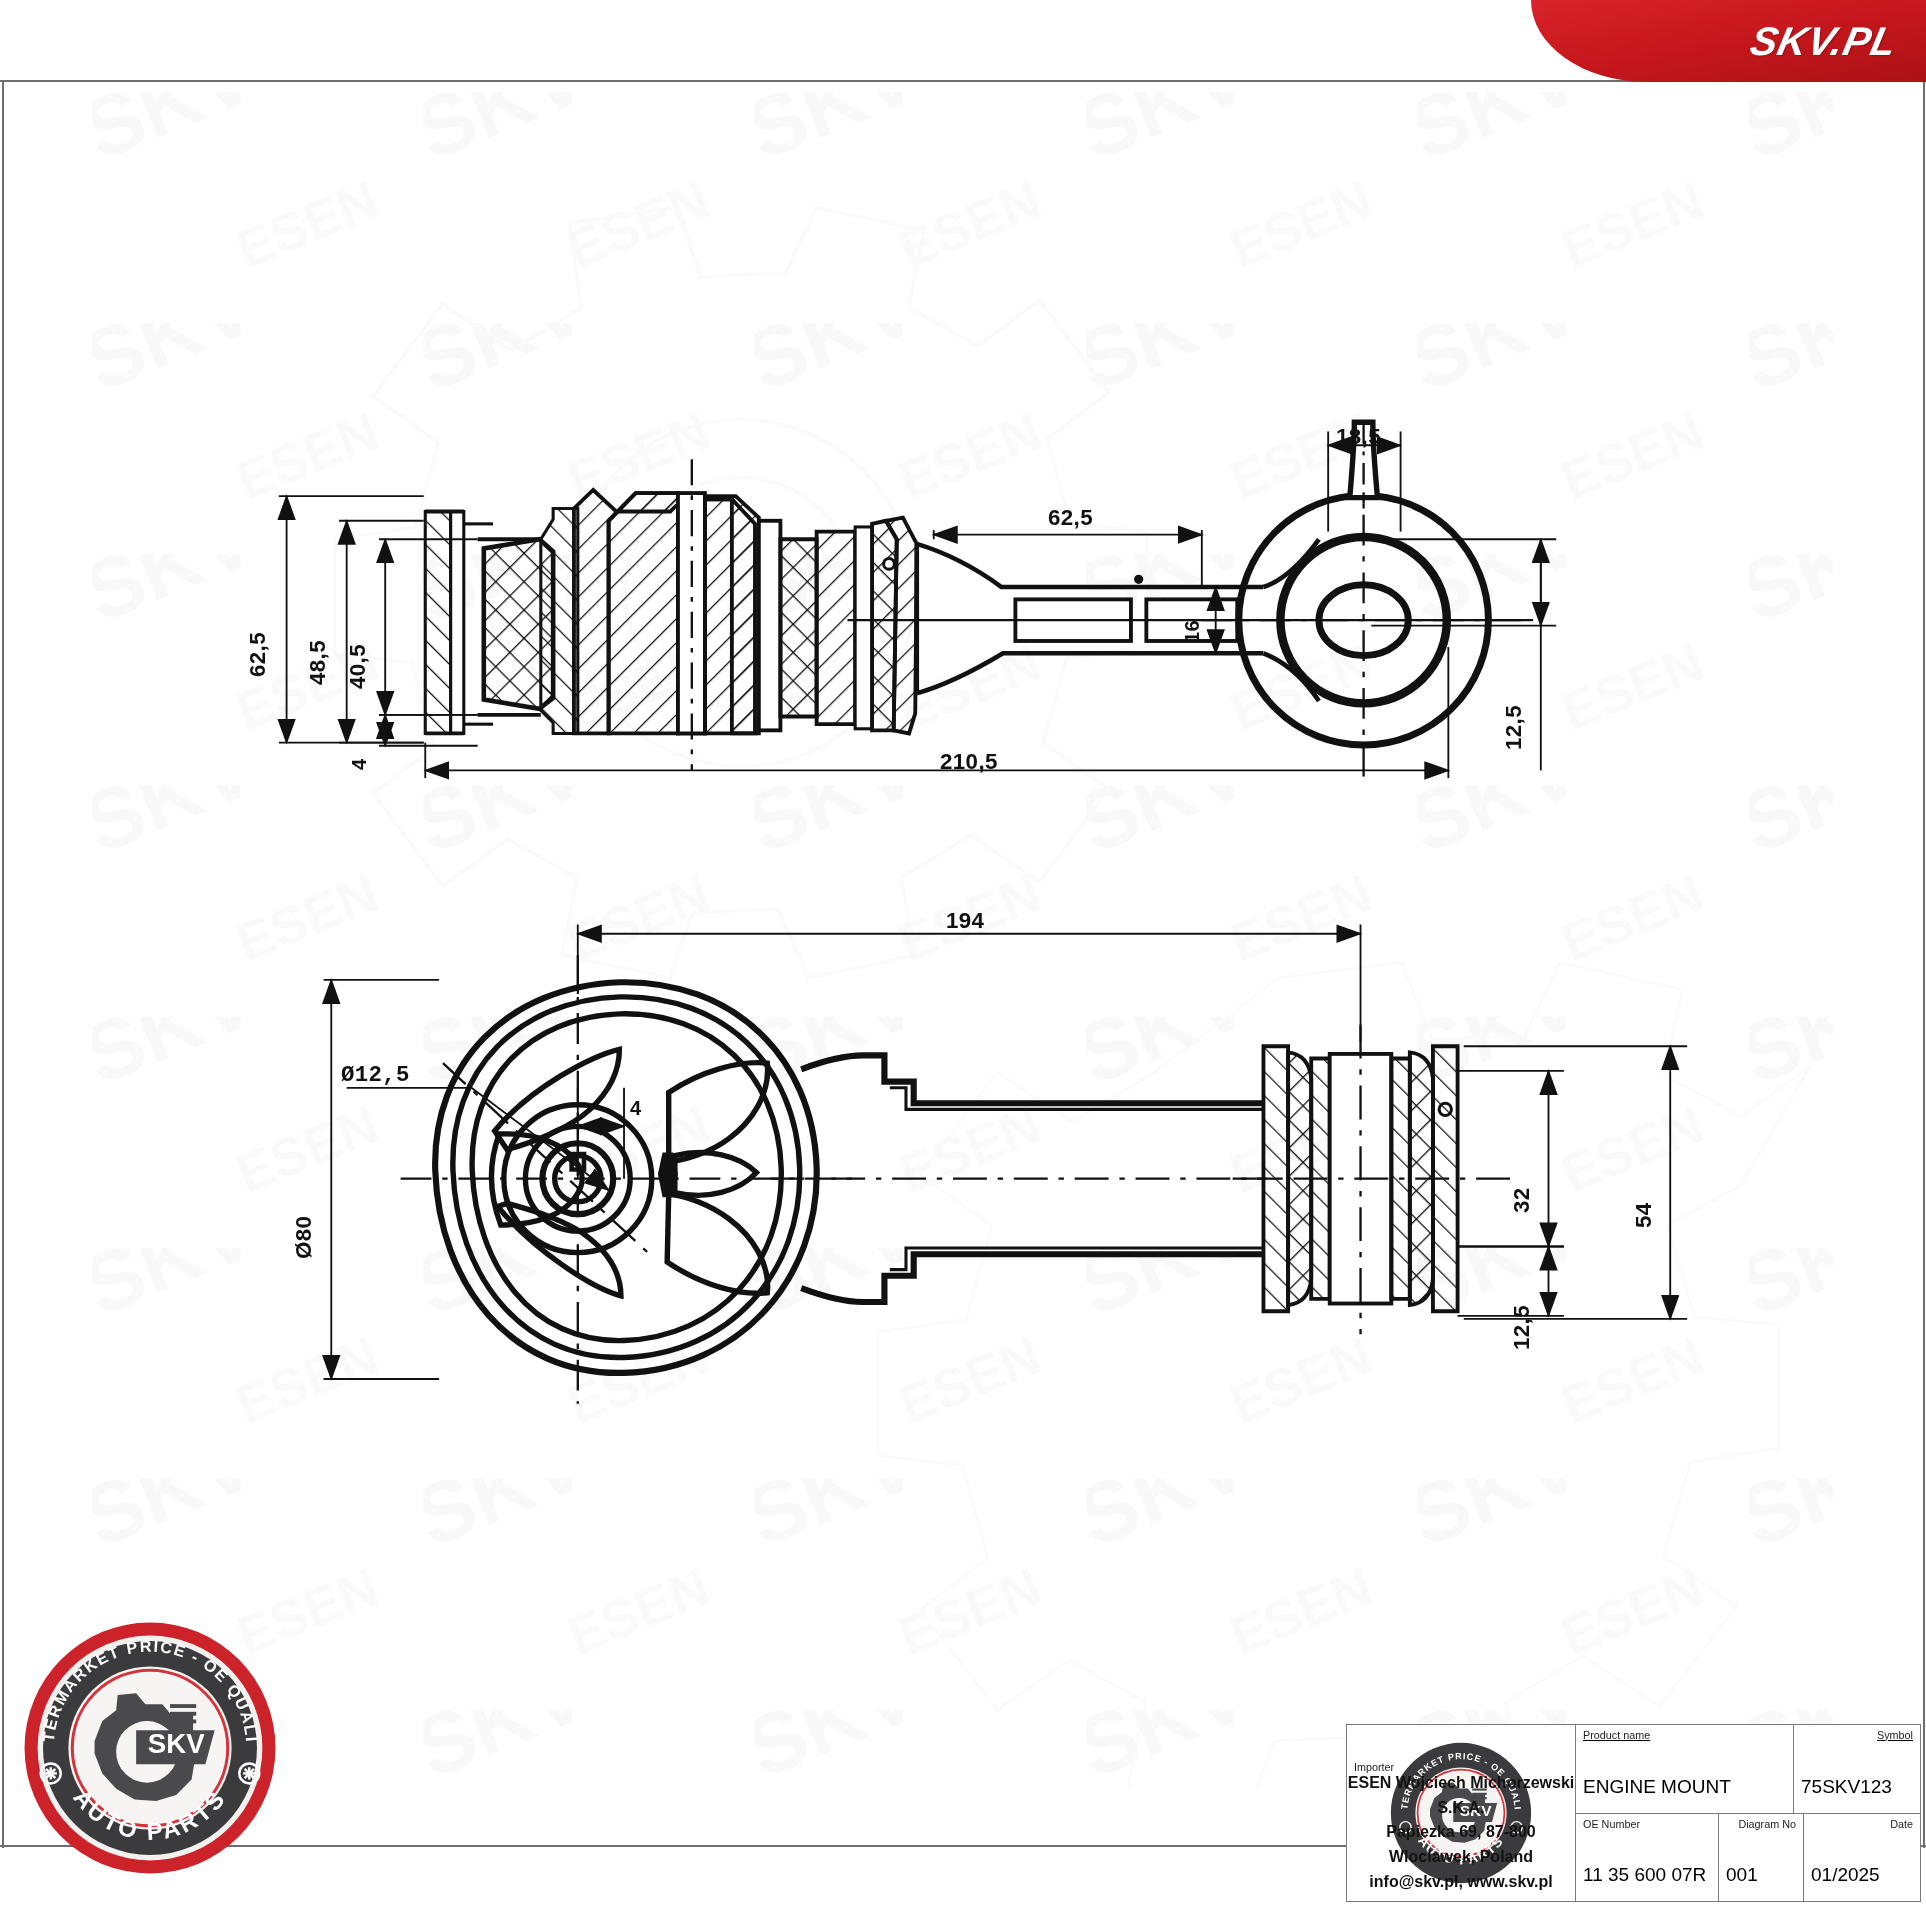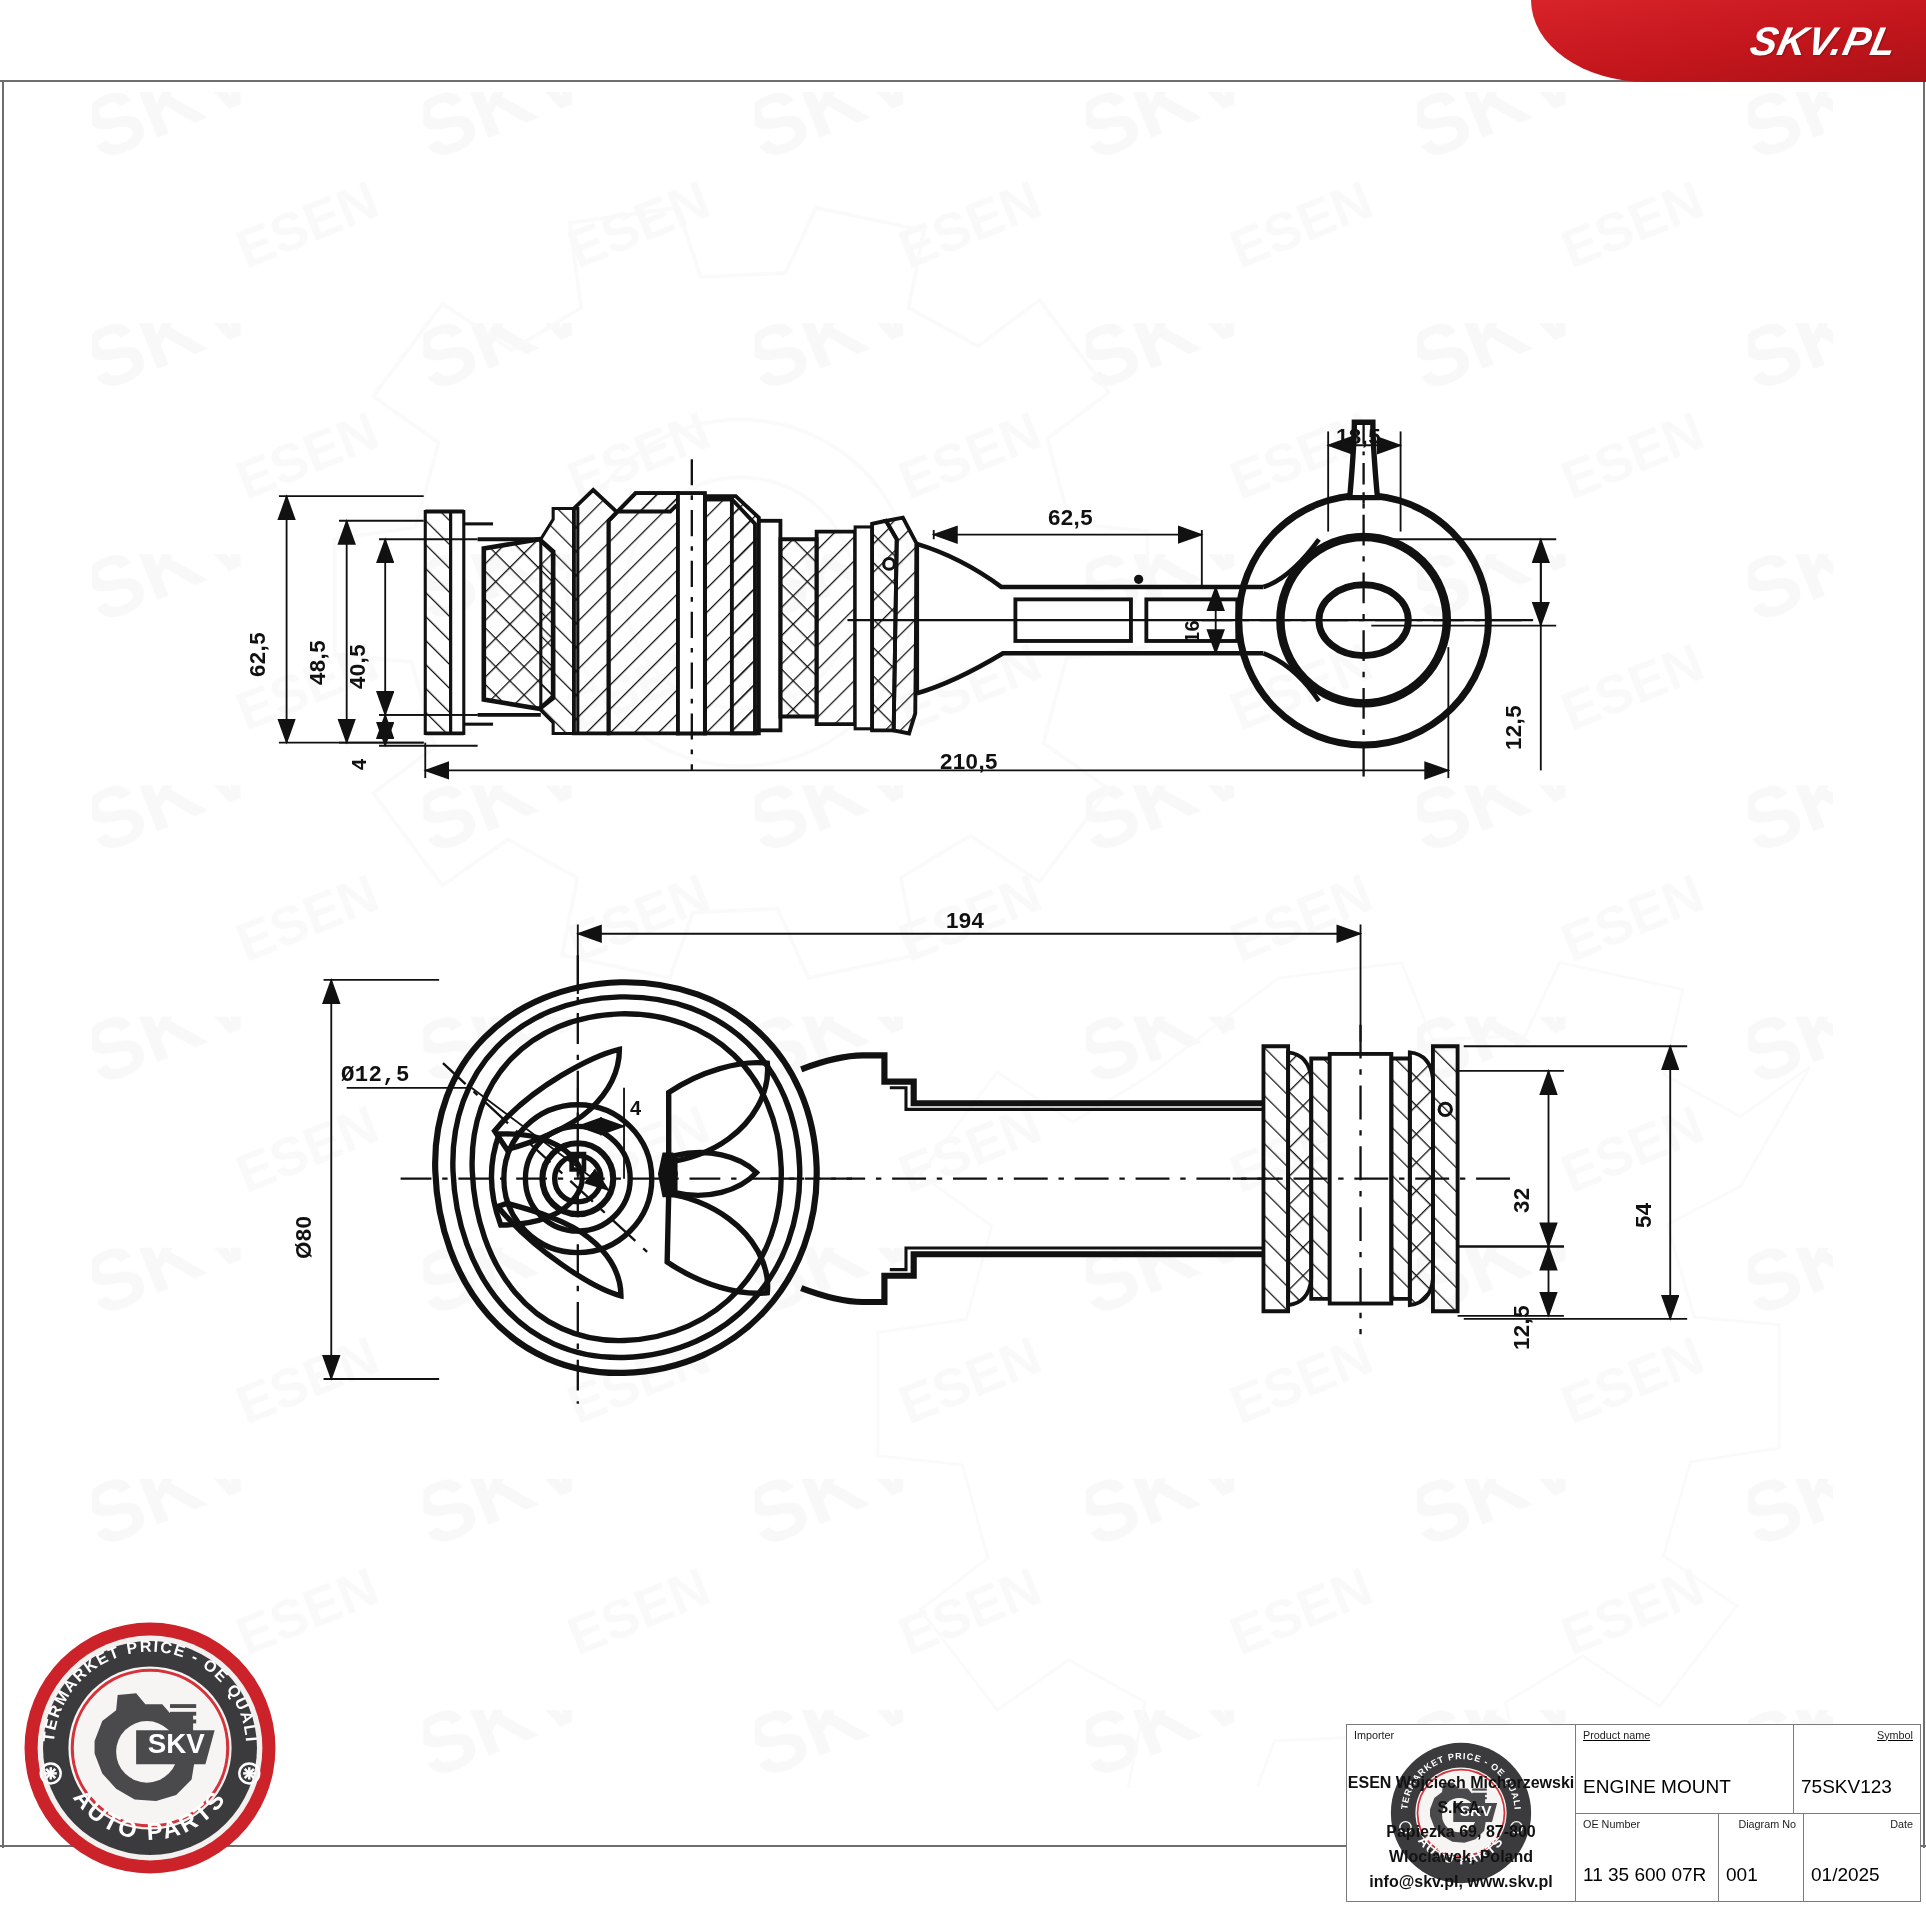--- a/index.html
+++ b/index.html
@@ -492,21 +492,21 @@
         <rect x="26" y="-42" width="34" height="5"></rect>
       </g>
       <path fill="#4a4a4c" d="M-18 -28 L84 -28 L72 16 L-18 16 Z"></path>
       <text x="34" y="2" text-anchor="middle" font-family="Liberation Sans, sans-serif" font-size="36" font-weight="bold" fill="#ffffff">SKV</text>
     </g>
   </svg>
 
   <div class="titleblock">
 
     <div class="tb-importer">
-      <div class="tb-label" style="padding:4.6px 0 0 7px;">Importer</div>
+      <div class="tb-label" style="padding:4.6px 0 0 7px;margin-top:32px;">Importer</div>
 
       <svg class="badge badge-tb" viewBox="0 0 330 330">
         <defs>
           <path id="arcTopSm" d="M 40 165 A 125 125 0 0 1 290 165" fill="none"></path>
           <path id="arcBotSm" d="M 46 165 A 119 119 0 0 0 284 165" fill="none"></path>
         </defs>
         <circle cx="165" cy="165" r="163" fill="#3b3b3d"></circle>
         <circle cx="165" cy="165" r="106" fill="#f6f5f4"></circle>
         <circle cx="165" cy="165" r="101" fill="none" stroke="#d6323a" stroke-width="4"></circle>
         <text font-family="Liberation Sans, sans-serif" font-size="21" font-weight="bold" fill="#ffffff" letter-spacing="2.2">

